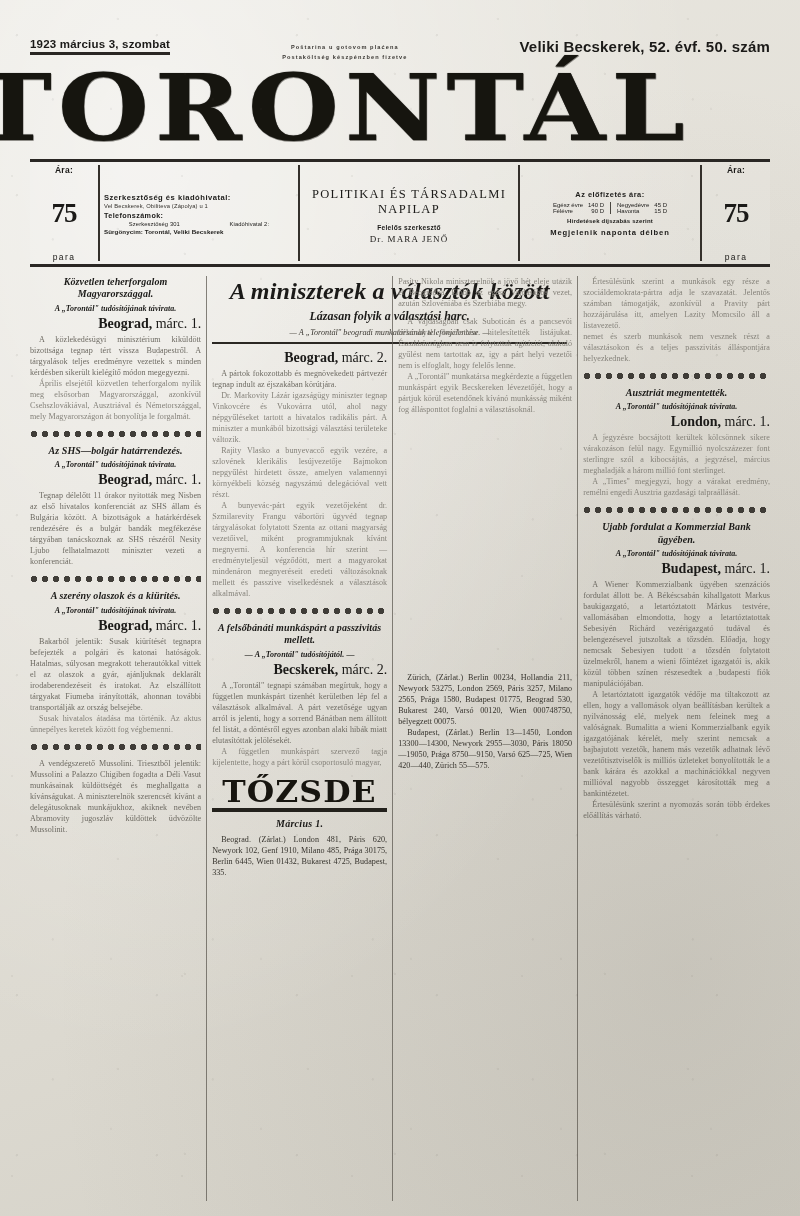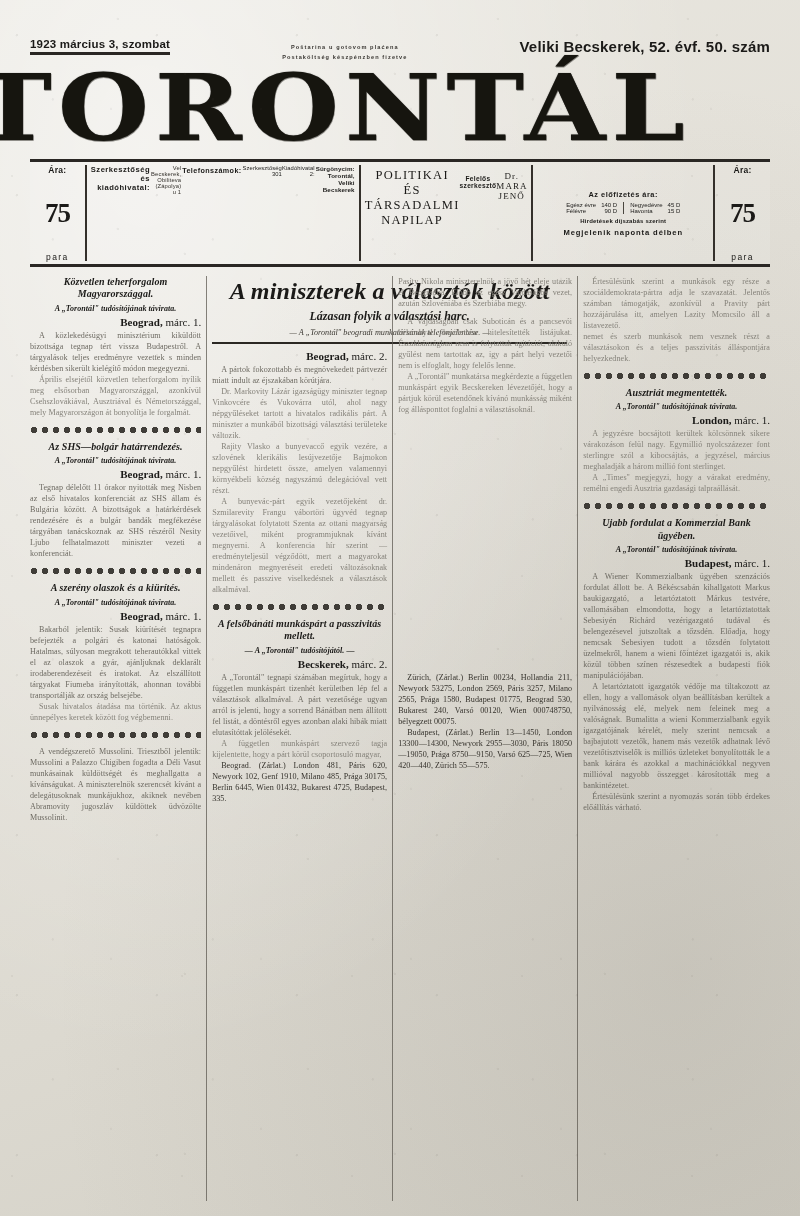--- a/index.html
+++ b/index.html
@@ -85,31 +85,31 @@
   .mh-price{
     width:68px;text-align:center;padding:3px 0 2px 0;
     display:flex;flex-direction:column;justify-content:center;gap:24px;
   }
   .mh-price .lbl{font-size:8.5px;font-weight:bold;letter-spacing:.3px;}
   .mh-price .num{font-size:27px;font-weight:bold;line-height:1.05;letter-spacing:-1px;
     font-family:"Liberation Serif", serif;}
   .mh-price .sub{font-size:8.5px;letter-spacing:1.4px;}
   .vrule{width:0;border-left:2px solid #34302b;margin:3px 0;}
   .mh-office{
-    flex:0 0 190px;text-align:right;padding:3px 4px 2px 4px;
-    display:flex;flex-direction:row;justify-content:center;gap:1px;
+    flex:0 0 190px;text-align:left;padding:3px 4px 2px 4px;
+    display:flex;flex-direction:column;justify-content:center;gap:1px;
   }
   .mh-office .l1{font-size:7.6px;font-weight:bold;letter-spacing:.5px;}
   .mh-office .l2{font-size:5.8px;letter-spacing:.15px;color:#33302b;}
   .mh-office .l3{font-size:7.2px;font-weight:bold;letter-spacing:.4px;margin-top:1px;}
   .mh-office .l4{font-size:5.8px;display:flex;justify-content:space-around;letter-spacing:.1px;}
   .mh-office .l5{font-size:6.2px;font-weight:bold;letter-spacing:.1px;}
   .mh-center{
     flex:1;text-align:center;padding:6px 4px 2px 4px;
-    display:flex;justify-content:center;
+    display:flex;flex-direction:column;justify-content:center;
   }
   .mh-center .title{
     font-size:12.5px;font-weight:normal;letter-spacing:1.3px;
     font-family:"Liberation Serif", serif;
   }
   .mh-center .ed1{font-size:6.6px;font-weight:bold;margin-top:7px;letter-spacing:.3px;}
   .mh-center .ed2{font-size:9px;letter-spacing:1.1px;margin-top:3px;
     font-family:"Liberation Serif", serif;}
   .mh-sub{
     flex:0 0 172px;text-align:center;padding:3px 4px 2px 4px;
@@ -139,21 +139,21 @@
   .hl{
     text-align:center;font-weight:bold;font-style:italic;
     font-size:10px;line-height:1.25;margin:0 0 3px 0;letter-spacing:.1px;
     font-family:"Liberation Serif", serif;
   }
   .src{
     text-align:center;font-weight:bold;font-style:italic;font-size:8px;
     margin:2px 0 3px 0;letter-spacing:.05px;
   }
   .dateline{
-    text-align:right;font-size:11px;margin:3px 0 2px 0;
+    text-align:right;font-size:14px;margin:3px 0 2px 0;
   }
   .dateline b{font-weight:bold;}
   p.body{
     margin:0 0 0 0;font-size:8.1px;line-height:1.36;text-align:justify;
     text-indent:9px;letter-spacing:.05px;
     color:#35322c;
   }
   p.body.faded{color:#6d6a62;}
   p.body.vfaded{color:#85827a;}
   .spacer{height:7px;}
@@ -336,39 +336,44 @@
       <div class="subcol">
         <div>
           <div class="lead-hl" style="width:355px;">A miniszterek a választók között</div>
           <div class="lead-sub" style="width:355px;">Lázasan folyik a választási harc.</div>
           <div class="lead-src" style="width:355px;">— A „Torontál" beogradi munkatársának telefonjelentése. —</div>
           <div class="lead-rule" style="width:355px;"></div>
           <div class="dateline">
             <b>Beograd,</b>
             <span>márc. 2.</span>
           </div>
-          <p class="body faded">A pártok fokozottabb és megnövekedett pártvezér miatt indult az éjszakában körútjára.</p>
+          <p class="body faded">A pártok fokozottabb és megnövekedett pártvezér tegnap indult az éjszakában körútjára.</p>
           <p class="body vfaded">Dr. Markovity Lázár igazságügy miniszter tegnap Vinkovcére és Vukovárra utól, ahol nagy népgyűléseket tartott a hivatalos radikális párt. A miniszter a munkából bizottsági választási területeke változik.</p>
           <p class="body vfaded">Rajity Vlasko a bunyevaccő egyik vezére, a szlovének klerikális lesújvezetője Bajmokon nepgyűlést hirdetett össze, amelyen valamennyi környékbeli község nagyszámú delegációval vett részt.</p>
           <p class="body vfaded">A bunyevác-párt egyik vezetőjeként dr. Szmilarevity Frangu vábortöri ügyvéd tegnap tárgyalásokat folytatott Szenta az ottani magyarság vezetőivel, miként programmjuknak kívánt megnyerni. A konferencia hír szerint — eredményteljesül végződött, mert a magyarokat mindenáron megnyeréseit eredeti változásoknak mellett és passzive viselkedésnek a választások alkalmával.</p>
         </div>
 
         <div class="orn"></div>
 
         <div>
           <div class="hl">A felsőbánáti munkáspárt a passzivitás mellett.</div>
           <div class="src">— A „Torontál" tudósítójától. —</div>
           <div class="dateline">
             <b>Becskerek,</b>
             <span>márc. 2.</span>
           </div>
           <p class="body faded">A „Torontál" tegnapi számában megírtuk, hogy a független munkáspárt tizenhét kerületben lép fel a választások alkalmával. A párt vezetősége ugyan arról is jelenti, hogy a sorrend Bánátban nem állított fel listát, a döntésről egyes azonban alaki hibák miatt elutasítóttak jelölésekét.</p>
           <p class="body vfaded">A független munkáspárt szervező tagja kijelentette, hogy a párt körül csoportosuló magyar,</p>
         </div>
 
+        <div class="tozsde">
+          <span class="word">TŐZSDE</span>
+          <div class="bar"></div>
+          <div class="date">Március 1.</div>
+        </div>
         <p class="body">Beograd. (Zárlat.) London 481, Páris 620, Newyork 102, Genf 1910, Milano 485, Prága 30175, Berlin 6445, Wien 01432, Bukarest 4725, Budapest, 335.</p>
       </div>
 
       <div class="coldiv"></div>
 
       <div class="subcol">
         <p class="body vfaded" style="text-indent:0;">Pasity Nikola miniszterelnök a jövő hét eleje utazik el Beográdba. Előbb az egész Vajdaságba vezet, azután Szlovéniába és Szerbiába megy.</p>
         <div class="spacer"></div>
         <p class="body vfaded">A Vajdaságban csak Suboticán és a pancsevói bélacskyal kerületben hitelesítették listájukat. Északbánságban nem is folytattak agitációt, alakuló gyűlést nem tartottak az, igy a párt helyi vezetői nem is elfoglalt, hogy felelős lenne.</p>
         <p class="body vfaded">A „Torontál" munkatársa megkérdezte a független munkáspárt egyik Becskereken lévezetőjét, hogy a pártjuk körül esetendőnek kívánó munkásság miként fog állásponttot foglalni a választásoknál.</p>

